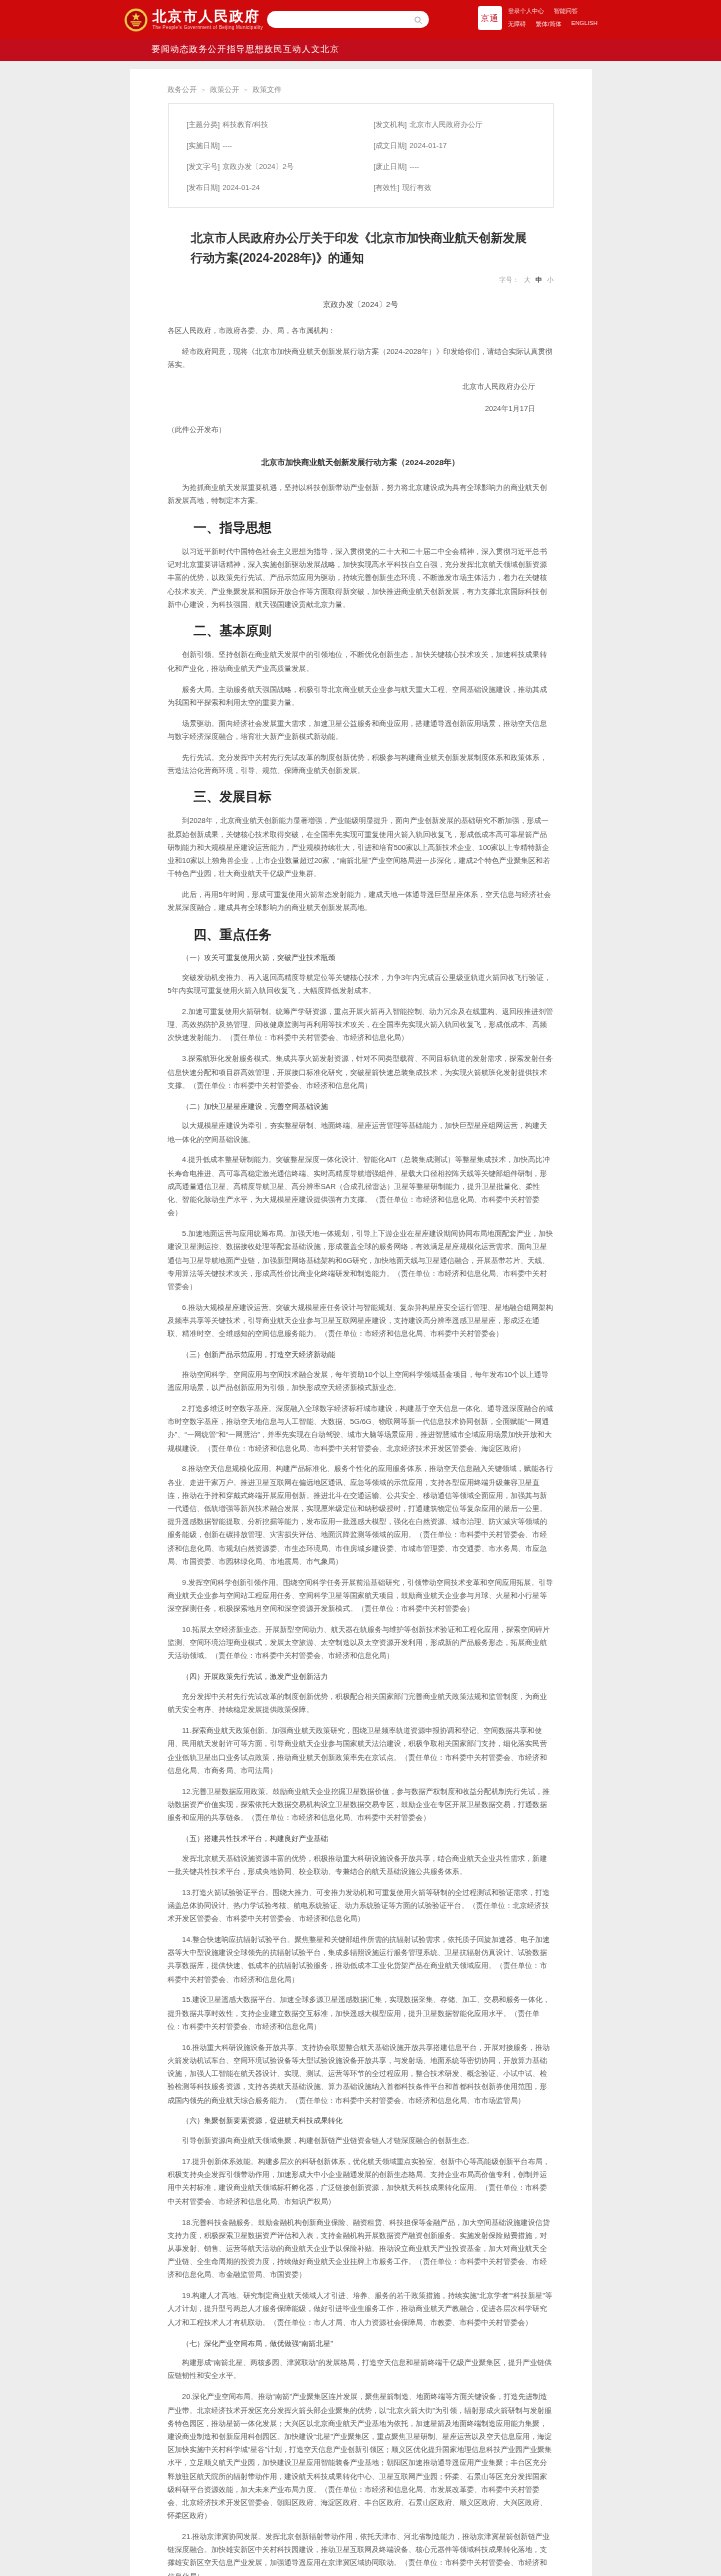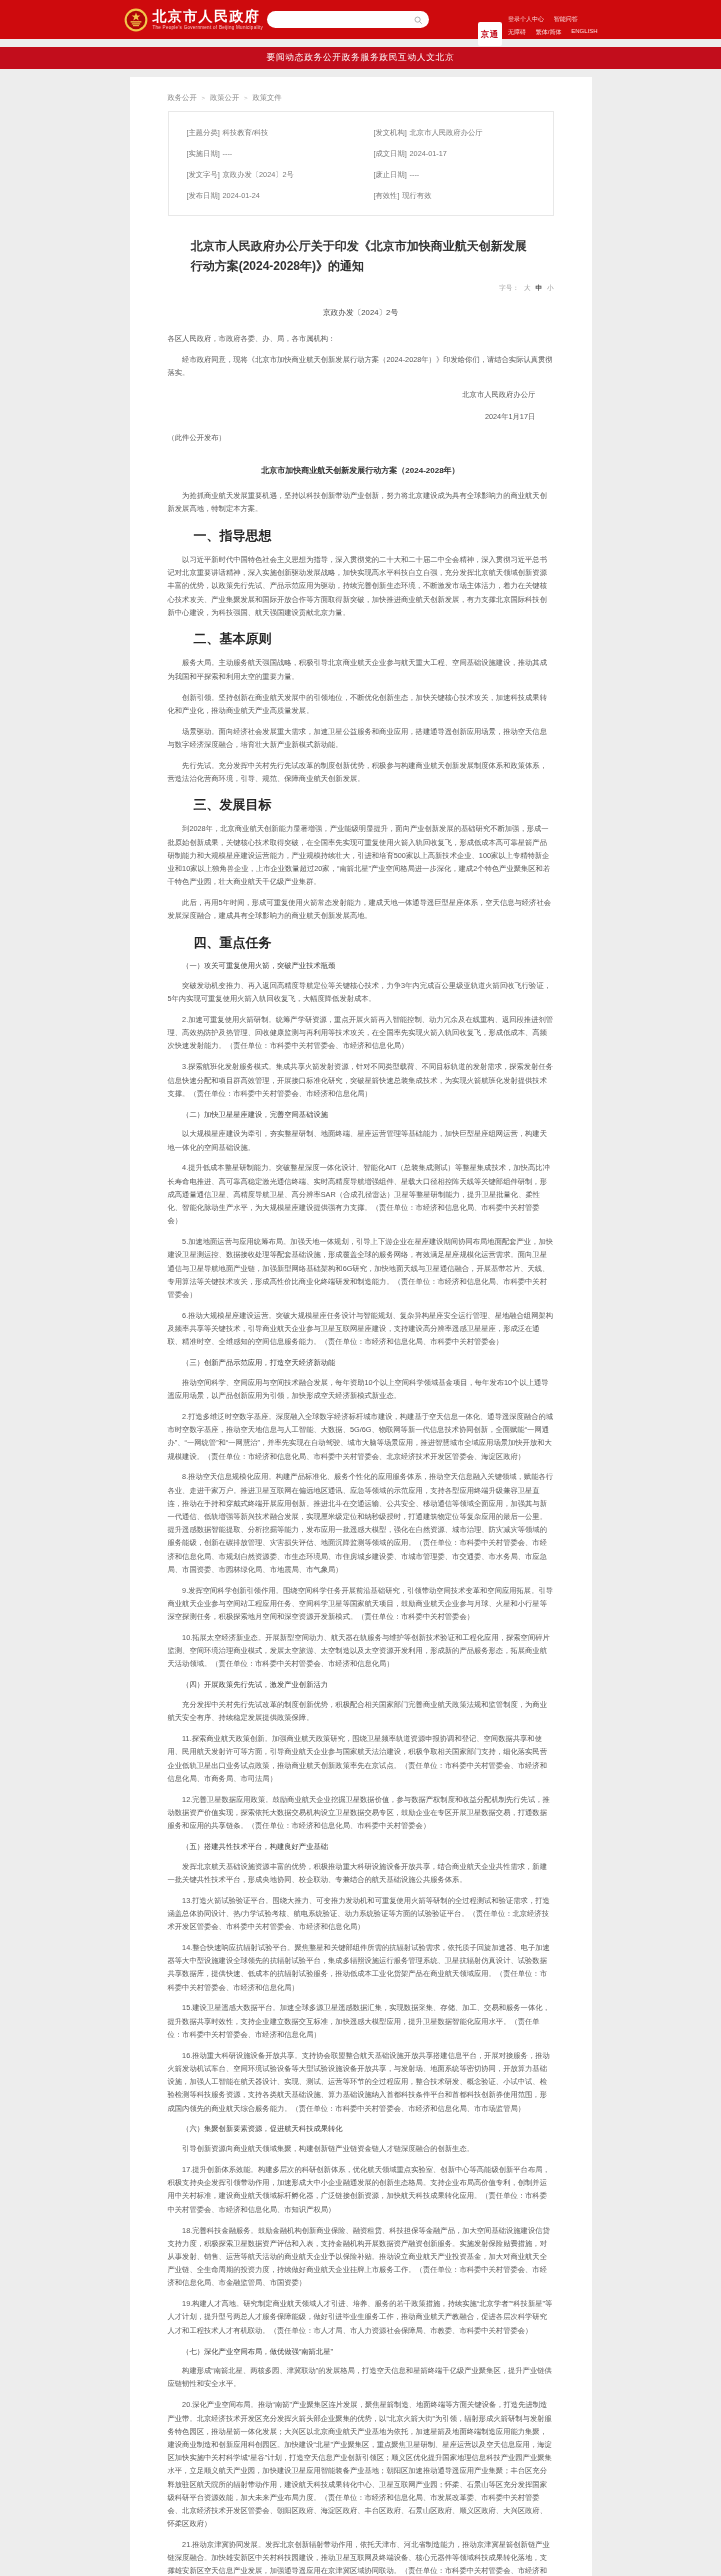--- a/index.html
+++ b/index.html
@@ -10,26 +10,26 @@
   .topbar { background:#ce0a0d; height:39px; }
   .topbar-inner { width:474px; margin:0 auto; height:100%; display:flex; align-items:center; position:relative; }
   .brand { display:flex; align-items:center; gap:4.9px; }
   .emblem { width:24px; height:24px; flex:0 0 auto; }
   .brand-text .cn { color:#fff; font-size:14px; font-weight:700; letter-spacing:1.4px; line-height:1.1; }
   .brand-text .en { color:#f6c9c9; font-size:4.5px; transform-origin:left; letter-spacing:0.3px; }
   .searchbox { position:absolute; left:143px; top:11px; width:162px; height:17.4px; background:#fff; border-radius:9.7px; display:flex; align-items:center; }
   .searchbox input { border:0; outline:none; background:transparent; flex:1; height:100%; padding:0 7px; font-size:7px; color:#333; }
   .search-icon { width:8.4px; height:8.4px; margin-right:6.3px; flex:0 0 auto; }
   .hdr-right { position:absolute; right:0; top:6.3px; display:flex; align-items:center; gap:6.3px; }
-  .jt-logo { width:24px; height:24px; background:#fff; border-radius:2.1px; color:#c30d1c; font-size:8.4px; font-weight:700; display:flex; align-items:center; justify-content:center; letter-spacing:0.7px;margin-top:16px; }
+  .jt-logo { width:24px; height:24px; background:#fff; border-radius:2.1px; color:#c30d1c; font-size:8.4px; font-weight:400; display:flex; align-items:center; justify-content:center; letter-spacing:0.7px; }
   .hdr-links { display:flex; flex-direction:column; gap:4.2px; }
   .hdr-links-row { display:flex; gap:9.7px; }
   .hdr-link { color:#fbdcdc; font-size:6px; text-decoration:none; white-space:nowrap; cursor:pointer; }
   .navbar { background:#c20d1c; height:22px; }
-  .navbar-inner { width:418px; margin:8px auto; height:100%; display:flex; align-items:center; justify-content:center; }
+  .navbar-inner { width:418px; margin:0 auto; height:100%; display:flex; align-items:center; justify-content:flex-start; }
   .nav-item { color:#fff; font-size:8.7px; text-decoration:none; letter-spacing:0.7px; cursor:pointer; }
 
   
   .card { width:462px; margin:8.4px auto 0; background:#fff; padding:9.7px 38px 49px; min-height:2437px; }
   .breadcrumb { font-size:7.3px; color:#8a8a8a; padding:5.6px 0 8.4px; }
   .crumb { color:#8a8a8a; text-decoration:none; cursor:pointer; }
   .crumb-sep { color:#b5b5b5; margin:0 3.5px; font-size:6.3px; }
 
   .meta-box { border:0.7px solid #e8e8e8; padding:9.7px 18px; }
   .meta-grid { display:grid; grid-template-columns:1fr 1fr; column-gap:26px; }
@@ -92,21 +92,21 @@
             </div>
         </div>
       </div>
     </div>
   </div>
 
   <div class="navbar">
     <div class="navbar-inner" id="navbar">
         <a class="nav-item">要闻动态</a>
         <a class="nav-item">政务公开</a>
-        <a class="nav-item">政务服务</a>
+        <a class="nav-item">指导思想</a>
         <a class="nav-item">政民互动</a>
         <a class="nav-item">人文北京</a>
       </div>
   </div>
 
   <div class="card">
 
     <div class="breadcrumb" id="breadcrumb"><a class="crumb">政务公开</a><span class="crumb-sep">＞</span><a class="crumb">政策公开</a><span class="crumb-sep">＞</span><a class="crumb">政策文件</a></div>
 
     <div class="meta-box">
@@ -134,22 +134,22 @@
         <div class="b-salute">各区人民政府，市政府各委、办、局，各市属机构：</div>
         <div class="b-p">经市政府同意，现将《北京市加快商业航天创新发展行动方案（2024-2028年）》印发给你们，请结合实际认真贯彻落实。</div>
         <div class="b-right">北京市人民政府办公厅</div>
         <div class="b-right">2024年1月17日</div>
         <div class="b-note">（此件公开发布）</div>
         <div class="b-center">北京市加快商业航天创新发展行动方案（2024-2028年）</div>
         <div class="b-p">为抢抓商业航天发展重要机遇，坚持以科技创新带动产业创新，努力将北京建设成为具有全球影响力的商业航天创新发展高地，特制定本方案。</div>
         <div class="b-h2">一、指导思想</div>
         <div class="b-p">以习近平新时代中国特色社会主义思想为指导，深入贯彻党的二十大和二十届二中全会精神，深入贯彻习近平总书记对北京重要讲话精神，深入实施创新驱动发展战略，加快实现高水平科技自立自强，充分发挥北京航天领域创新资源丰富的优势，以政策先行先试、产品示范应用为驱动，持续完善创新生态环境，不断激发市场主体活力，着力在关键核心技术攻关、产业集聚发展和国际开放合作等方面取得新突破，加快推进商业航天创新发展，有力支撑北京国际科技创新中心建设，为科技强国、航天强国建设贡献北京力量。</div>
         <div class="b-h2">二、基本原则</div>
+        <div class="b-p">创新引领。坚持创新在商业航天发展中的引领地位，不断优化创新生态，加快关键核心技术攻关，加速科技成果转化和产业化，推动商业航天产业高质量发展。</div>
         <div class="b-p">服务大局。主动服务航天强国战略，积极引导北京商业航天企业参与航天重大工程、空间基础设施建设，推动其成为我国和平探索和利用太空的重要力量。</div>
-        <div class="b-p">创新引领。坚持创新在商业航天发展中的引领地位，不断优化创新生态，加快关键核心技术攻关，加速科技成果转化和产业化，推动商业航天产业高质量发展。</div>
         <div class="b-p">场景驱动。面向经济社会发展重大需求，加速卫星公益服务和商业应用，搭建通导遥创新应用场景，推动空天信息与数字经济深度融合，培育壮大新产业新模式新动能。</div>
         <div class="b-p">先行先试。充分发挥中关村先行先试改革的制度创新优势，积极参与构建商业航天创新发展制度体系和政策体系，营造法治化营商环境，引导、规范、保障商业航天创新发展。</div>
         <div class="b-h2">三、发展目标</div>
         <div class="b-p">到2028年，北京商业航天创新能力显著增强，产业能级明显提升，面向产业创新发展的基础研究不断加强，形成一批原始创新成果，关键核心技术取得突破，在全国率先实现可重复使用火箭入轨回收复飞，形成低成本高可靠星箭产品研制能力和大规模星座建设运营能力，产业规模持续壮大，引进和培育500家以上高新技术企业、100家以上专精特新企业和10家以上独角兽企业，上市企业数量超过20家，“南箭北星”产业空间格局进一步深化，建成2个特色产业聚集区和若干特色产业园，壮大商业航天千亿级产业集群。</div>
         <div class="b-p">此后，再用5年时间，形成可重复使用火箭常态发射能力，建成天地一体通导遥巨型星座体系，空天信息与经济社会发展深度融合，建成具有全球影响力的商业航天创新发展高地。</div>
         <div class="b-h2">四、重点任务</div>
         <div class="b-h3">（一）攻关可重复使用火箭，突破产业技术瓶颈</div>
         <div class="b-p">突破发动机变推力、再入返回高精度导航定位等关键核心技术，力争3年内完成百公里级亚轨道火箭回收飞行验证，5年内实现可重复使用火箭入轨回收复飞，大幅度降低发射成本。</div>
         <div class="b-p">2.加速可重复使用火箭研制。统筹产学研资源，重点开展火箭再入智能控制、动力冗余及在线重构、返回段推进剂管理、高效热防护及热管理、回收健康监测与再利用等技术攻关，在全国率先实现火箭入轨回收复飞，形成低成本、高频次快速发射能力。（责任单位：市科委中关村管委会、市经济和信息化局）</div>
         <div class="b-p">3.探索航班化发射服务模式。集成共享火箭发射资源，针对不同类型载荷、不同目标轨道的发射需求，探索发射任务信息快速分配和项目群高效管理，开展接口标准化研究，突破星箭快速总装集成技术，为实现火箭航班化发射提供技术支撑。（责任单位：市科委中关村管委会、市经济和信息化局）</div>

